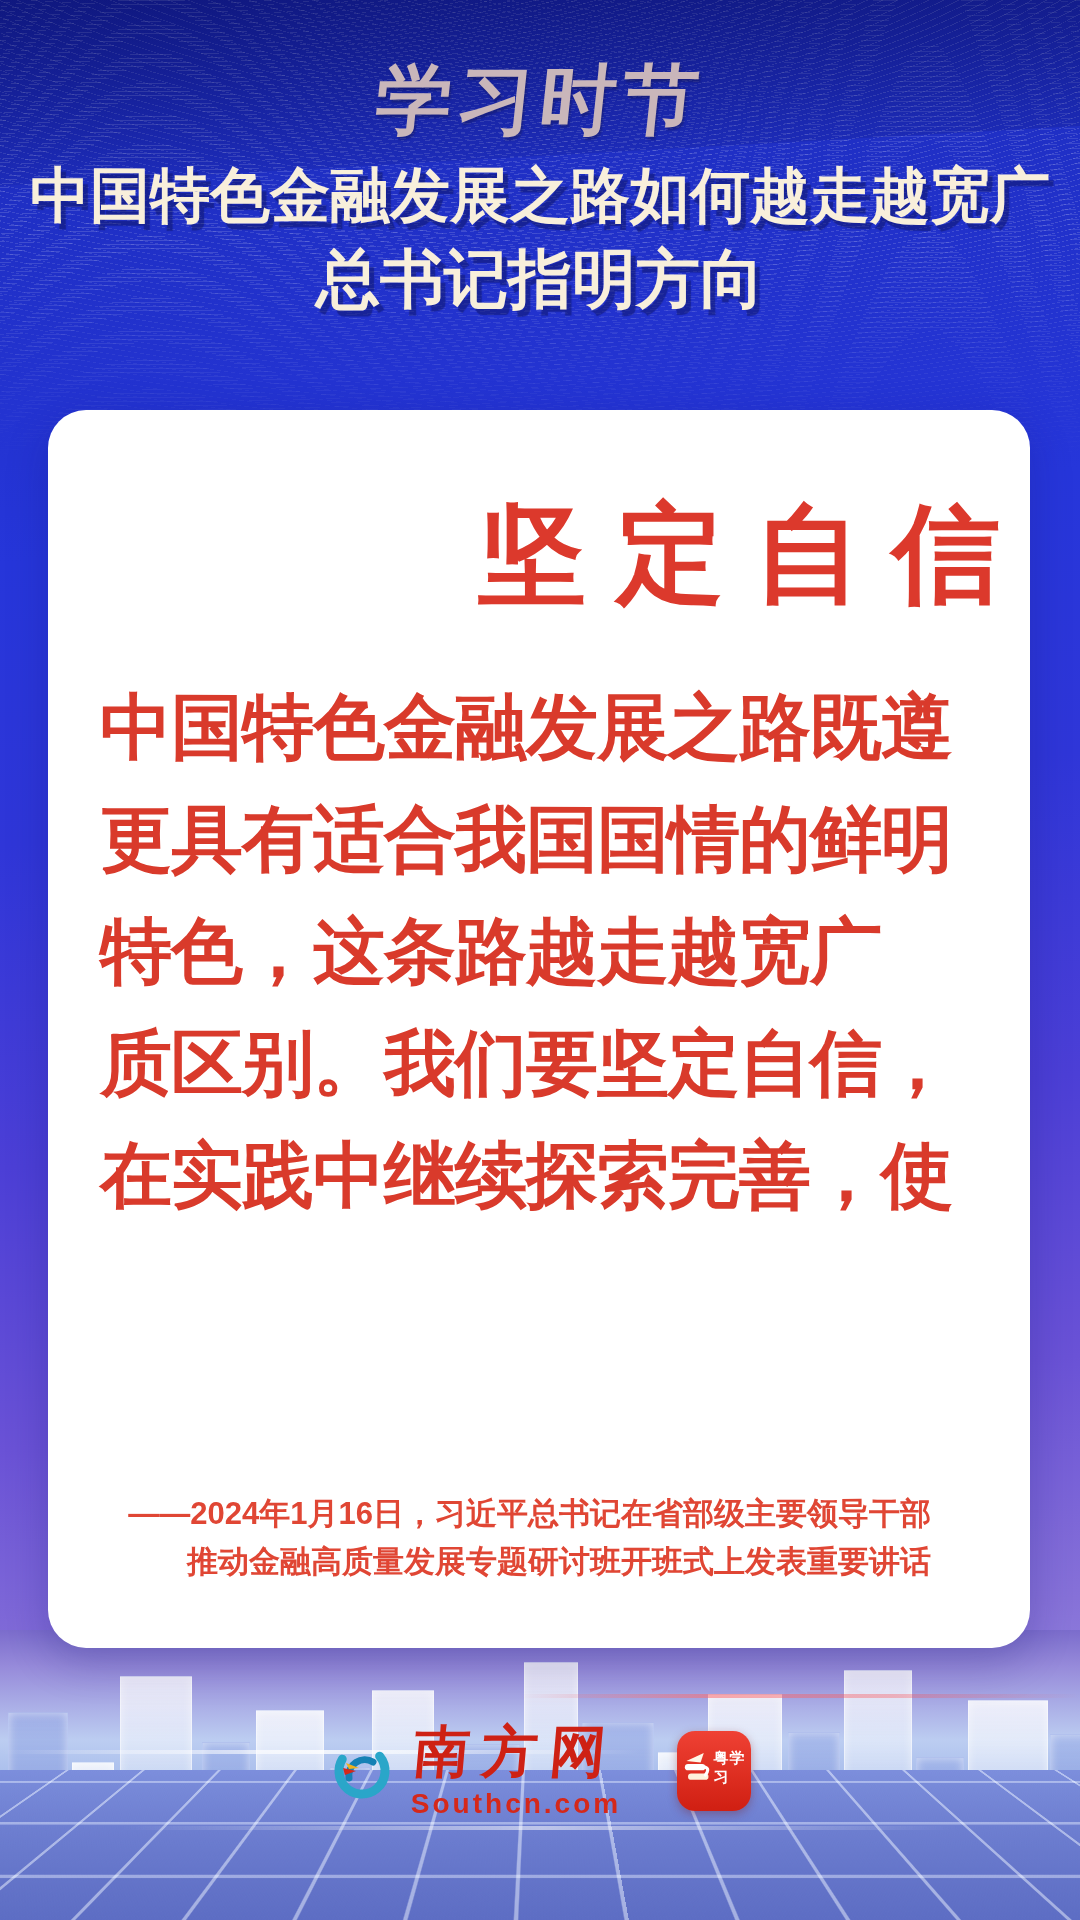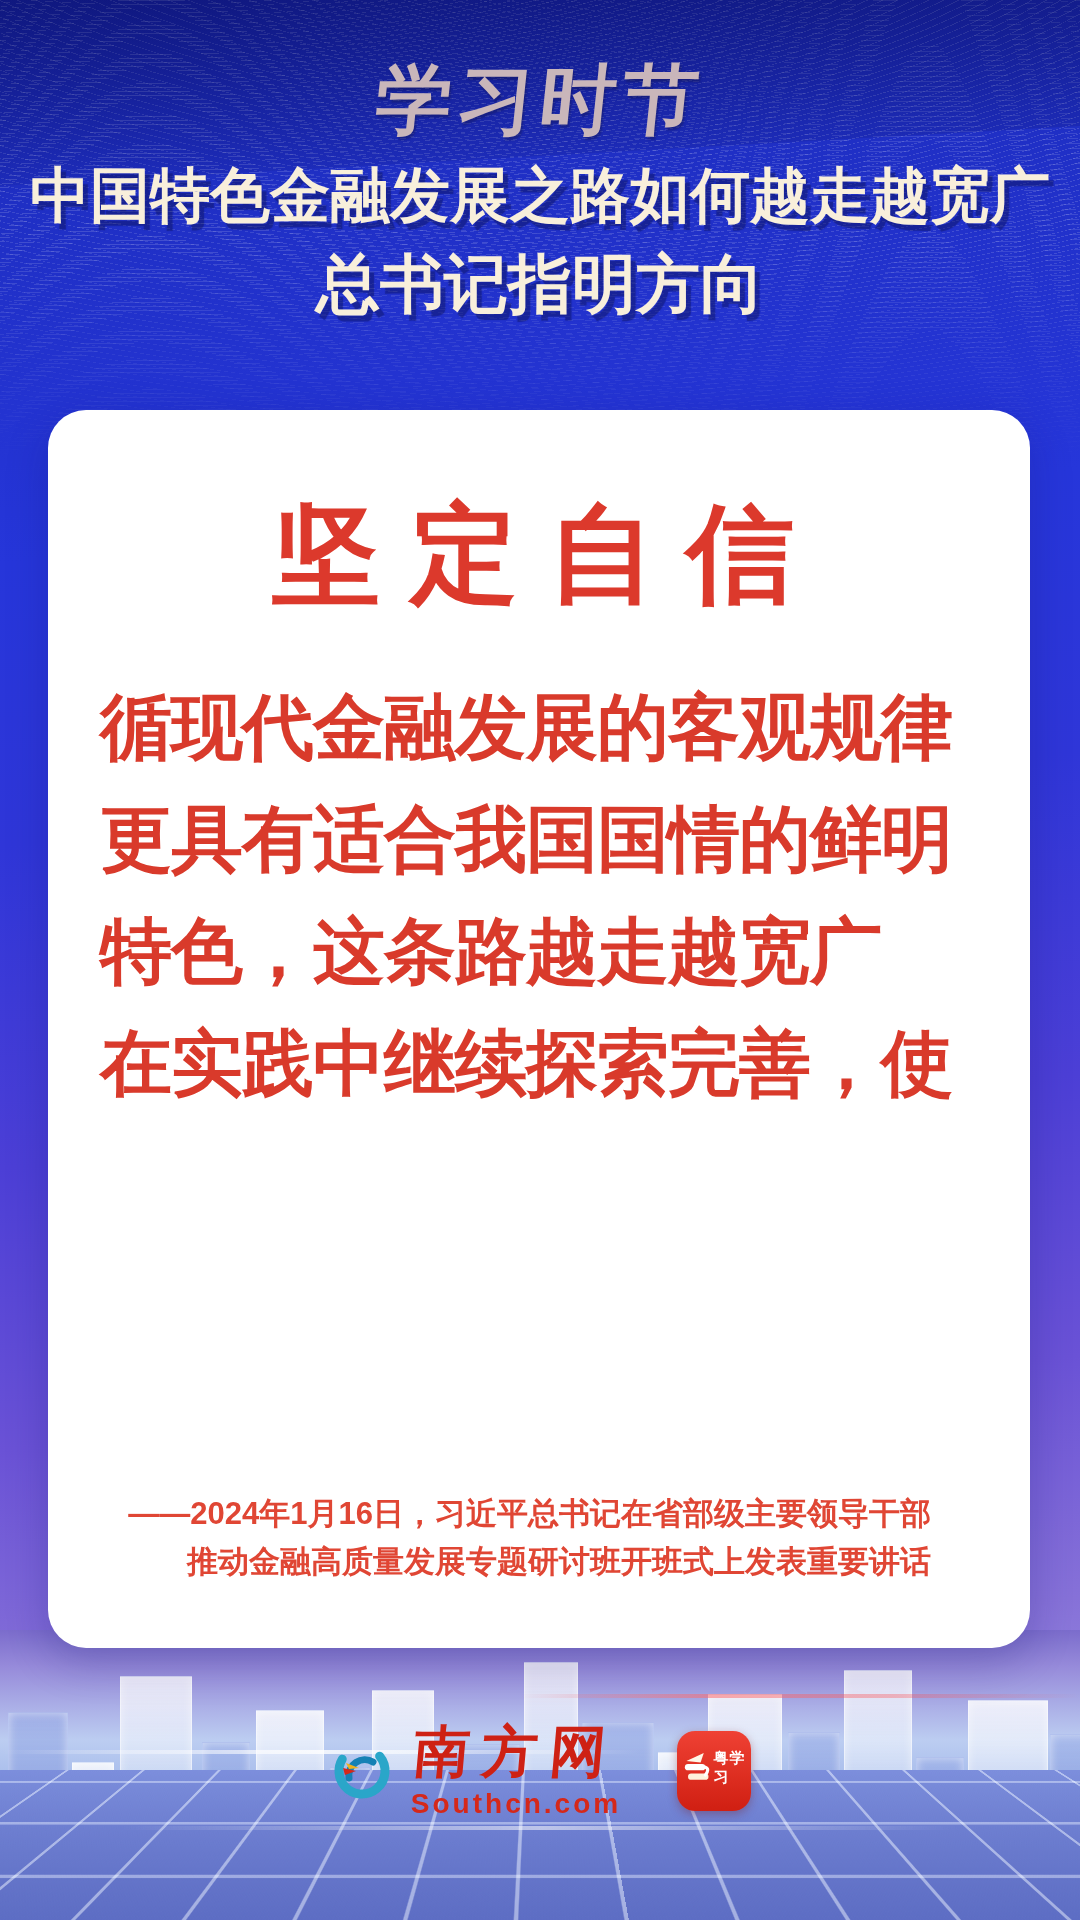--- a/index.html
+++ b/index.html
@@ -17,25 +17,25 @@
     background:linear-gradient(180deg,rgba(8,12,90,.38),rgba(8,12,90,0) 75%);
     clip-path:polygon(0 0,100% 0,100% 42%,0 62%);}
   
   .brand-logo{position:absolute;top:50px;left:0;width:100%;text-align:center;z-index:2;
     color:#c9b6ba;font-size:76px;font-weight:bold;letter-spacing:6px;transform:skewX(-6deg);
     text-shadow:2px 3px 2px rgba(20,20,70,.35);}
   
   .title{position:absolute;top:152px;left:0;width:100%;text-align:center;z-index:2;
     color:#f8efdb;font-weight:bold;text-shadow:5px 6px 1px rgba(14,20,100,.5);}
   .title-l1{font-size:60px;line-height:88px;white-space:nowrap;}
-  .title-l2{font-size:64px;line-height:88px;}
+  .title-l2{font-size:64px;line-height:88px;font-family:Liberation Mono, monospace;}
   
   .card{position:absolute;left:48px;top:410px;width:982px;height:1238px;background:#ffffff;
     border-radius:38px;z-index:3;box-shadow:0 14px 40px rgba(20,20,110,.25);}
-  .quote-heading{margin:86px 0 0 0;text-align:center;font-size:108px;line-height:1.08;
+  .quote-heading{margin:86px 0 0 0;text-align:right;font-size:108px;line-height:1.08;
     font-weight:bold;color:#dc392c;letter-spacing:30px;padding-left:18px;}
   .quote-body{margin-top:58px;padding-left:52px;color:#d93a2b;
     font-family:"DejaVu Serif","Liberation Serif",serif;font-weight:700;
     font-size:72px;line-height:112px;letter-spacing:-1px;}
   .quote-line{white-space:nowrap;}
   .attribution{position:absolute;left:0;right:0;bottom:62px;text-align:right;padding-right:99px;
     color:#e04634;font-size:31px;line-height:48px;font-weight:bold;}
   
   .city{position:absolute;left:0;right:0;bottom:0;height:290px;overflow:hidden;z-index:2;
     background:linear-gradient(180deg,#7b6ccc 0,#968ada 36px,#bccdf1 110px,#93ace6 190px,#6478cc 250px,#5563bd 290px);}
@@ -77,23 +77,24 @@
   <div class="brand-logo">学习时节</div>
 
   <div class="title">
     <div class="title-l1">中国特色金融发展之路如何越走越宽广</div>
     <div class="title-l2">总书记指明方向</div>
   </div>
 
   <div class="card">
     <div class="quote-heading">坚定自信</div>
     <div class="quote-body">
-      <div class="quote-line">循现代金融发展的客观规律</div>
+      <div class="quote-line">中国特色金融发展之路既遵</div>
       <div class="quote-line">更具有适合我国国情的鲜明</div>
       <div class="quote-line">特色，这条路越走越宽广</div>
+      <div class="quote-line">质区别。我们要坚定自信，</div>
       <div class="quote-line">在实践中继续探索完善，使</div>
     </div>
     <div class="attribution">
       <div>——2024年1月16日，习近平总书记在省部级主要领导干部</div>
       <div>推动金融高质量发展专题研讨班开班式上发表重要讲话</div>
     </div>
   </div>
 
   <div class="city">
     <div class="b bd" style="left:8px;width:58px;height:150px;"></div>

